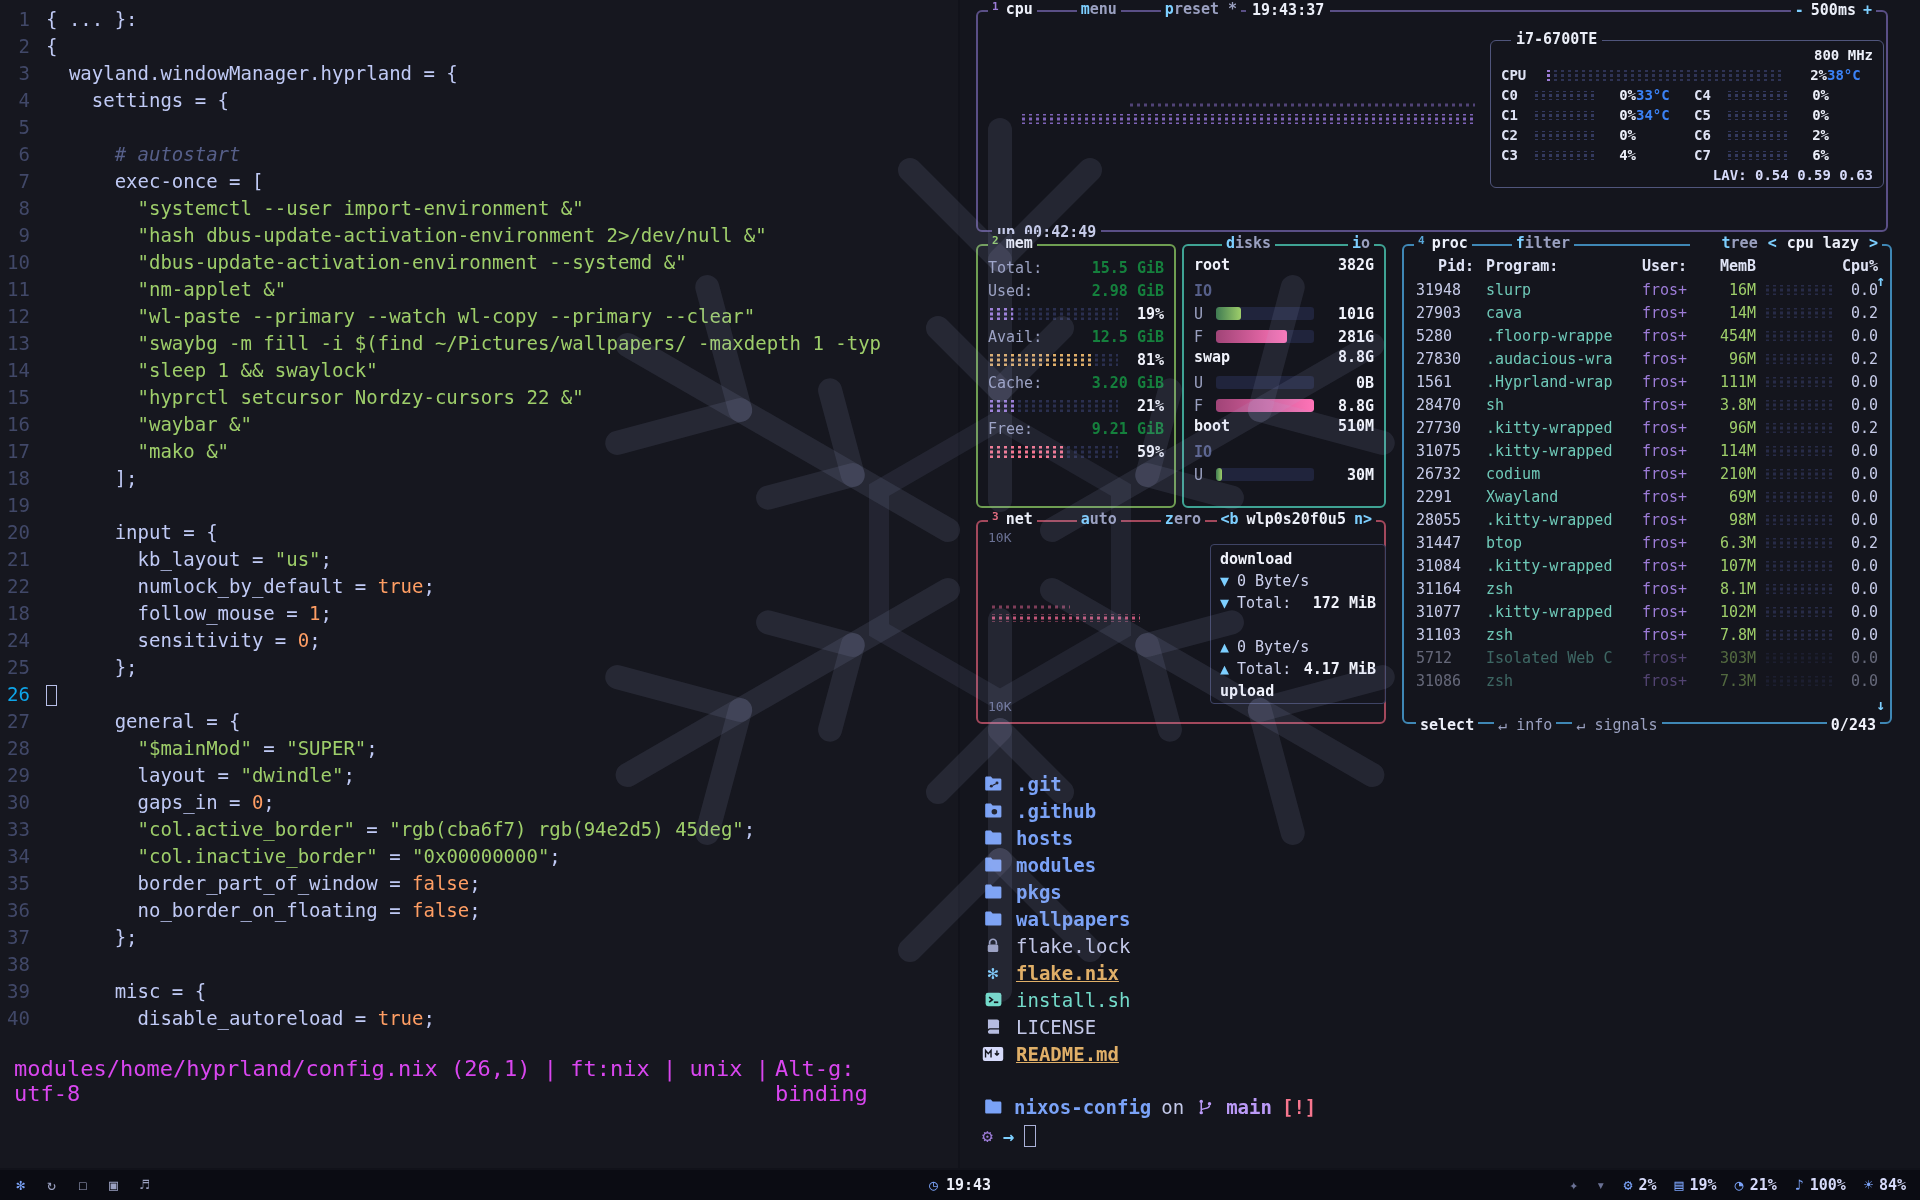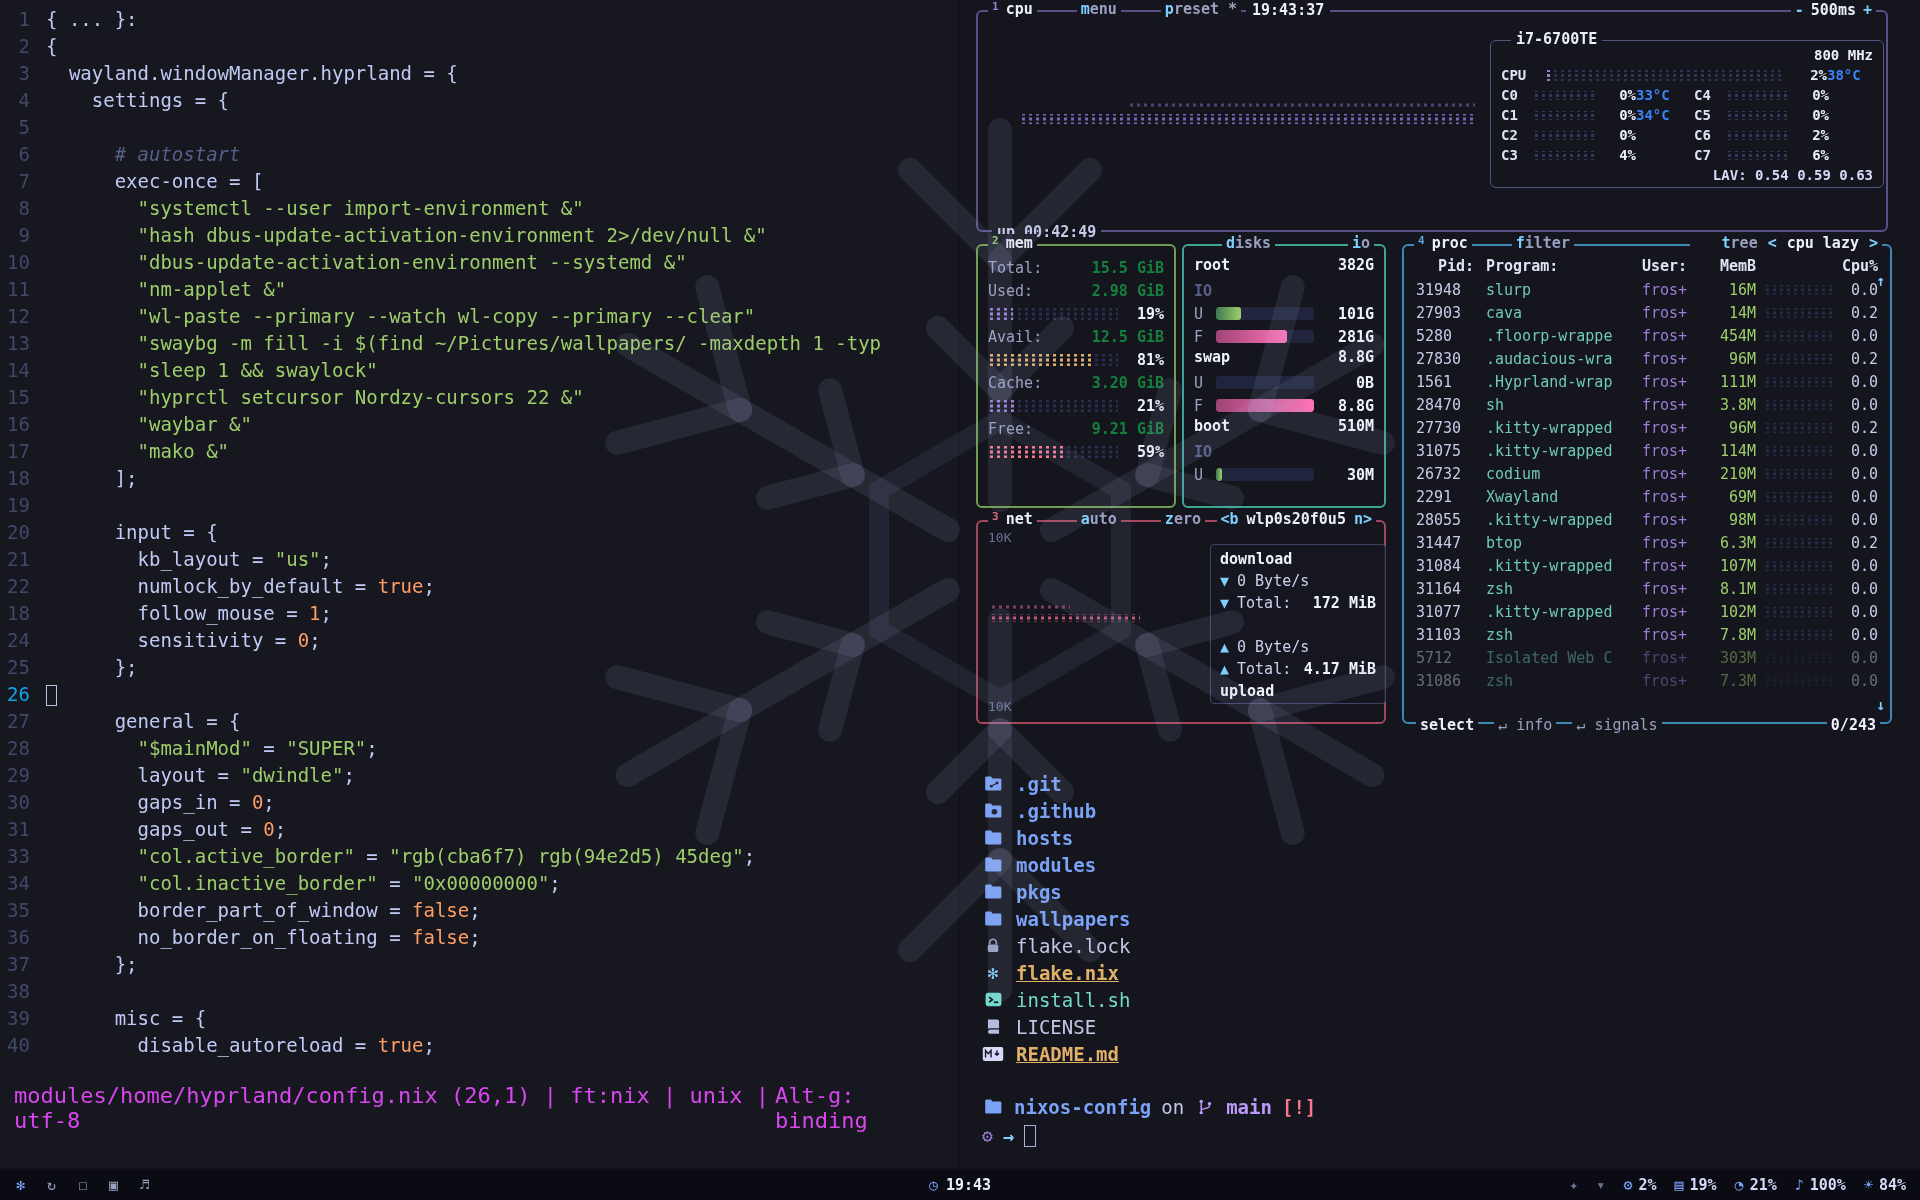--- a/index.html
+++ b/index.html
@@ -319,24 +319,20 @@
         <span class="ln">28</span>
         <span class="lc"><span class="tk-p">        </span><span class="tk-s">"$mainMod"</span><span class="tk-p"> = </span><span class="tk-s">"SUPER"</span><span class="tk-p">;</span></span>
       </div>
       <div class="eline">
         <span class="ln">29</span>
         <span class="lc"><span class="tk-p">        layout = </span><span class="tk-s">"dwindle"</span><span class="tk-p">;</span></span>
       </div>
       <div class="eline">
         <span class="ln">30</span>
         <span class="lc"><span class="tk-p">        gaps_in = </span><span class="tk-n">0</span><span class="tk-p">;</span></span>
-      </div>
-      <div class="eline">
-        <span class="ln">31</span>
-        <span class="lc"><span class="tk-p">        gaps_out = </span><span class="tk-n">0</span><span class="tk-p">;</span></span>
       </div>
       <div class="eline">
         <span class="ln">33</span>
         <span class="lc"><span class="tk-p">        </span><span class="tk-s">"col.active_border"</span><span class="tk-p"> = </span><span class="tk-s">"rgb(cba6f7) rgb(94e2d5) 45deg"</span><span class="tk-p">;</span></span>
       </div>
       <div class="eline">
         <span class="ln">34</span>
         <span class="lc"><span class="tk-p">        </span><span class="tk-s">"col.inactive_border"</span><span class="tk-p"> = </span><span class="tk-s">"0x00000000"</span><span class="tk-p">;</span></span>
       </div>
       <div class="eline">

